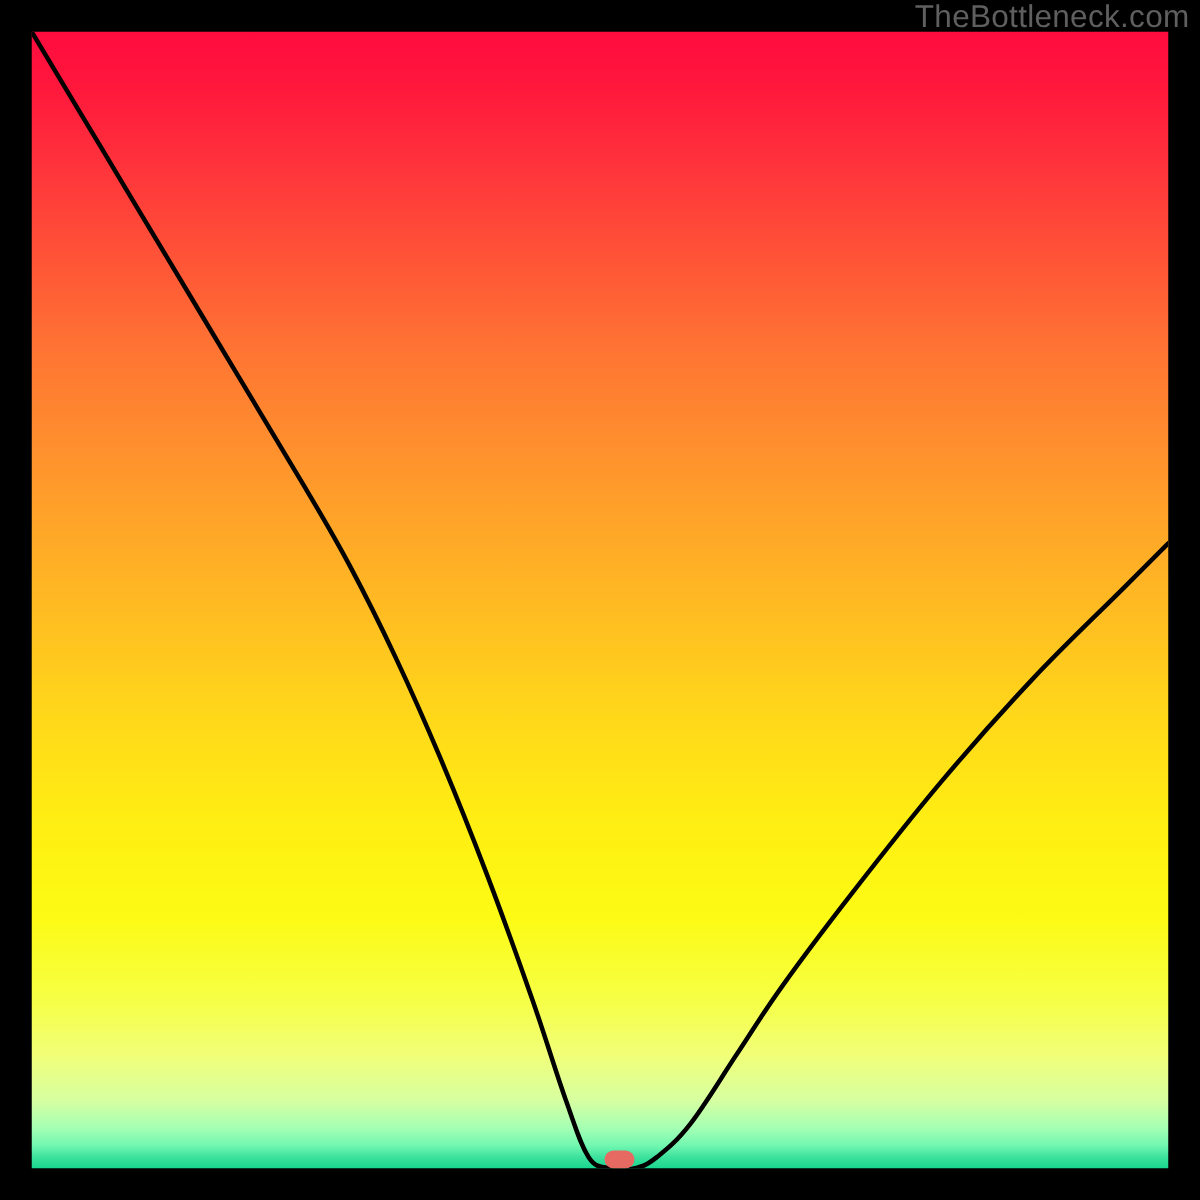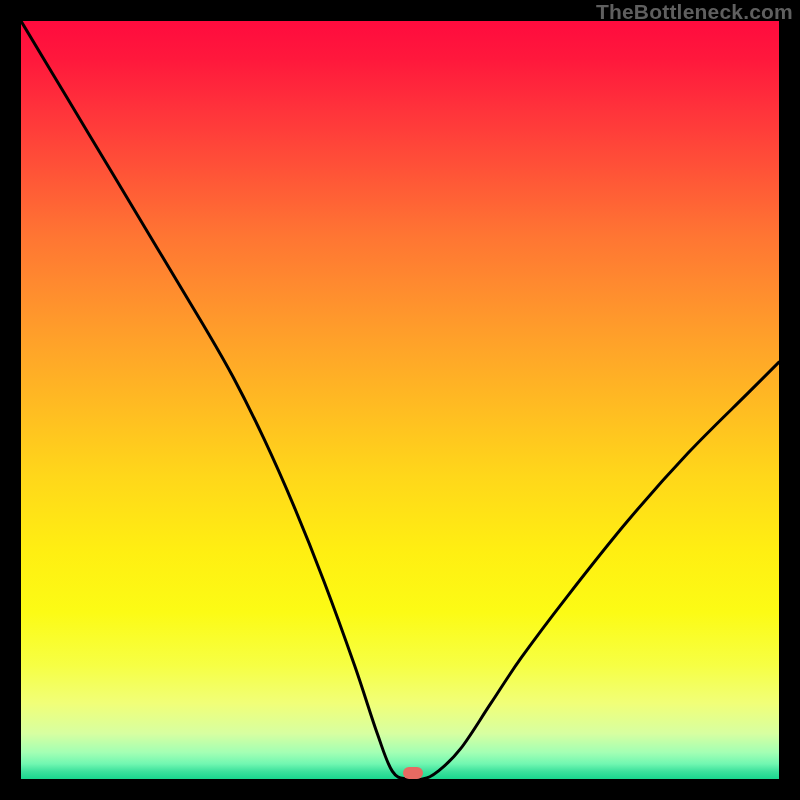--- a/index.html
+++ b/index.html
@@ -69,21 +69,21 @@
     border-radius: 6px;
     background: #e76a62;
     transform: translate(-50%, -50%);
   }
   .watermark {
     position: absolute;
     top: 0px;
     right: 7px;
     color: #5f5f5f;
     font-size: 21px;
-    font-weight: 700;
+    font-weight: 400;
     letter-spacing: 0.2px;
     user-select: none;
   }
 </style>
 </head>
 <body>
 
 <div class="frame">
 
   <div class="plot">

